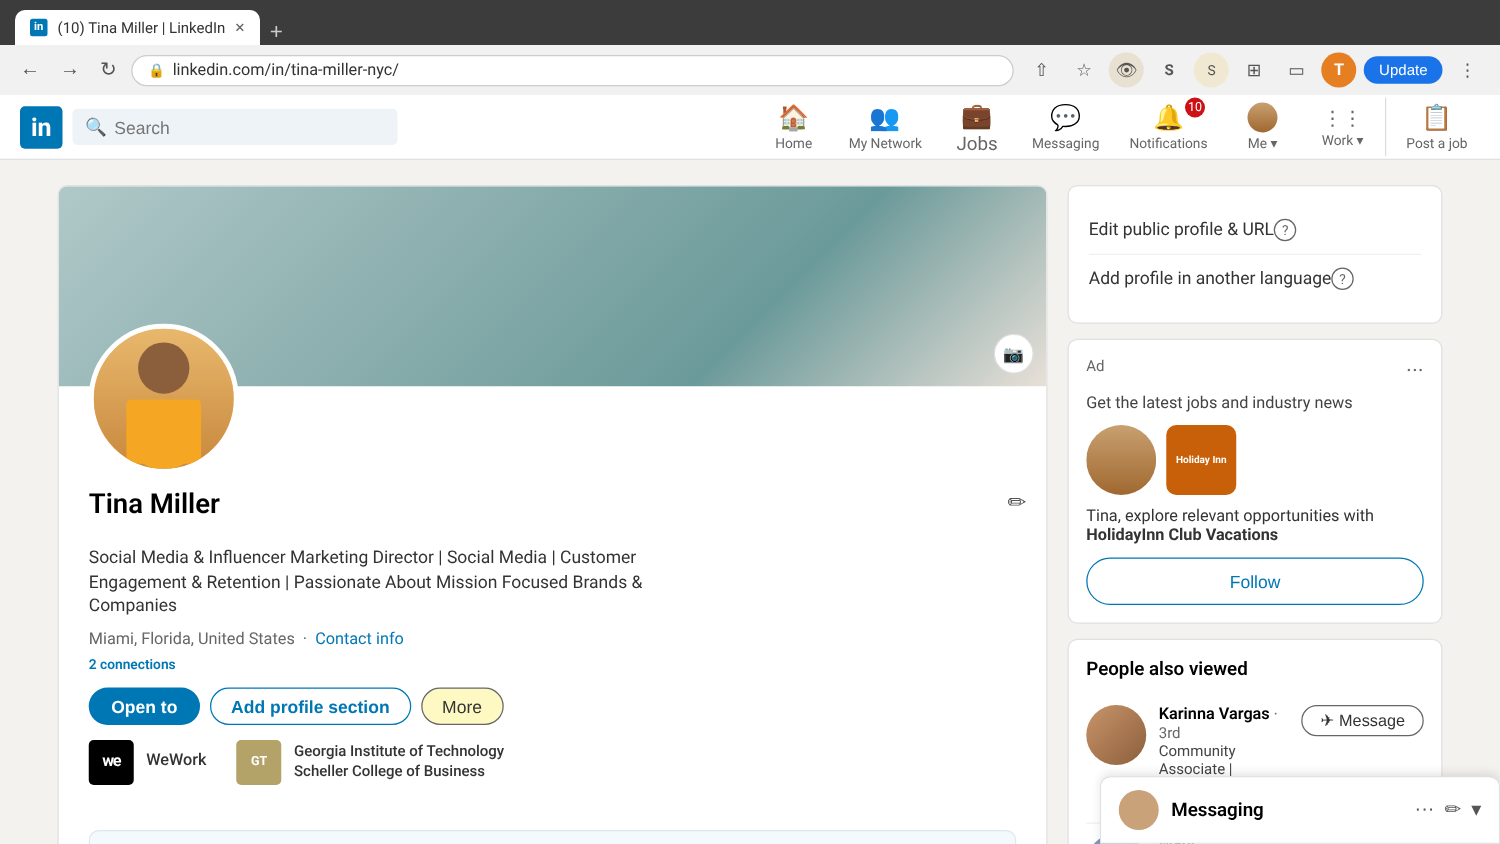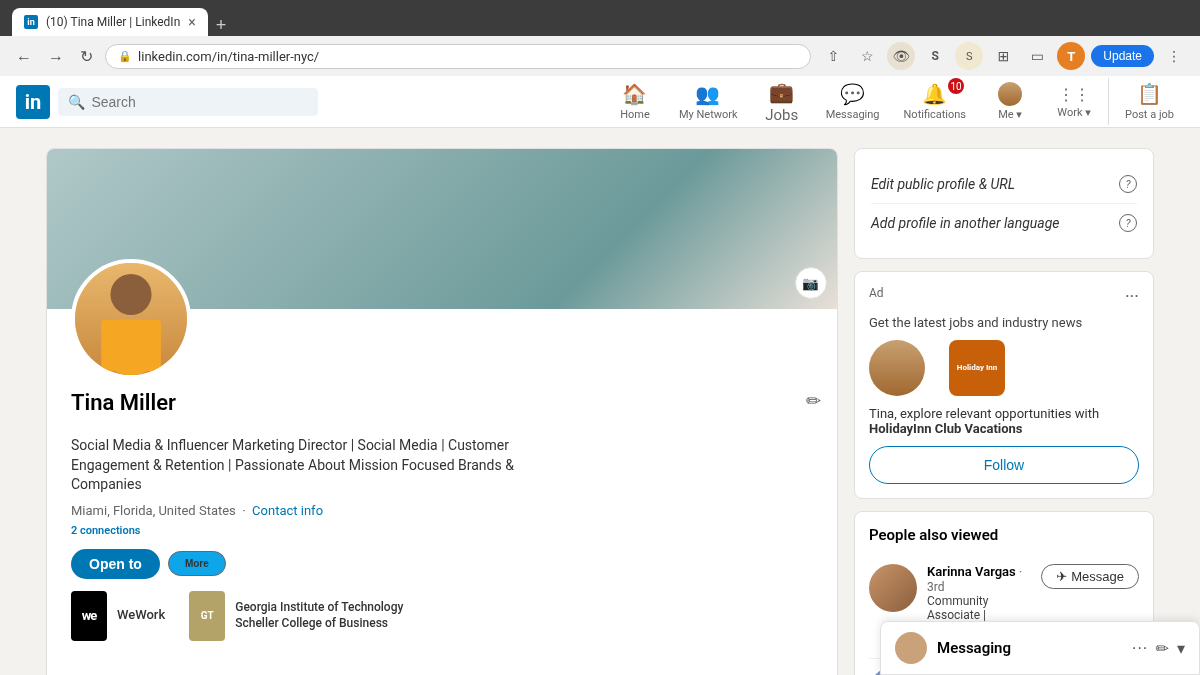--- a/index.html
+++ b/index.html
@@ -49,45 +49,45 @@
     .profile-info-section { padding: 8px 24px 20px; position: relative; }
     .profile-edit-btn { position: absolute; top: 8px; right: 16px; background: none; border: none; cursor: pointer; color: #555; font-size: 18px; }
     .profile-name { font-size: 22px; font-weight: 600; color: #000; margin-bottom: 21px; }
     .profile-headline { font-size: 14px; color: #333; line-height: 1.4; margin-bottom: 8px; max-width: 480px; }
     .profile-location { font-size: 13px; color: #666; margin-bottom: 6px; }
     .profile-location a { color: #0077b5; text-decoration: none; }
     .profile-connections { font-size: 11px; color: #0077b5; font-weight: 600; margin-bottom: 12px; cursor: pointer; }
     .profile-actions { display: flex; gap: 8px; align-items: center; margin-bottom: 12px; }
     .btn-primary { background: #0077b5; color: #fff; border: none; border-radius: 20px; padding: 7px 18px; font-size: 14px; font-weight: 600; cursor: pointer; }
     .btn-outline { background: #fff; color: #0077b5; border: 1.5px solid #0077b5; border-radius: 20px; padding: 6px 16px; font-size: 14px; font-weight: 600; cursor: pointer; }
-    .btn-outline-gray { background: #0ea5e9; color: #333; border: 1.5px solid #666; border-radius: 20px; padding: 6px 16px; font-size: 10px; font-weight: 700; cursor: pointer; }
+    .btn-outline-gray { background: #fef9c3; color: #333; border: 1.5px solid #666; border-radius: 20px; padding: 6px 16px; font-size: 14px; font-weight: 400; cursor: pointer; }
 
     .experience-badges { display: flex; gap: 24px; padding: 0 0 4px; }
     .exp-badge { display: flex; align-items: center; gap: 10px; }
-    .exp-logo { width: 36px; height: 50px; border-radius: 4px; background: #000; display: flex; align-items: center; justify-content: center; color: #fff; font-size: 11px; font-weight: bold; overflow: hidden; }
+    .exp-logo { width: 36px; height: 36px; border-radius: 4px; background: #000; display: flex; align-items: center; justify-content: center; color: #fff; font-size: 11px; font-weight: bold; overflow: hidden; }
     .exp-logo.wework { background: #000; font-size: 10px; }
     .exp-logo.gatech { background: #b3a369; font-size: 9px; color: #fff; text-align: center; }
     .exp-text { font-size: 13px; color: #333; font-weight: 500; line-height: 1.3; }
 
     
     .open-to-work-box { margin: 12px 24px 20px; background: #f3f9fd; border-radius: 8px; padding: 14px 16px; position: relative; border: 1px solid #dce8f0; }
     .otw-edit { position: absolute; top: 10px; right: 12px; background: none; border: none; cursor: pointer; color: #555; }
     .otw-title { font-size: 14px; font-weight: 700; color: #333; margin-bottom: 4px; }
 
     
     .sidebar-card { background: #fff; border-radius: 8px; border: 1px solid #e0e0e0; padding: 16px; margin-bottom: 12px; }
-    .sidebar-link { display: flex; align-items: center; justify-content: space-between; padding: 10px 0; border-bottom: 1px solid #f0f0f0; cursor: pointer; color: #333; text-decoration: none; font-size: 14px; font-style: italic; }
+    .sidebar-link { display: flex; align-items: center; justify-content: flex-start; padding: 10px 0; border-bottom: 1px solid #f0f0f0; cursor: pointer; color: #333; text-decoration: none; font-size: 14px; }
     .sidebar-link:last-child { border-bottom: none; }
     .sidebar-link .help-icon { width: 18px; height: 18px; border-radius: 50%; border: 1.5px solid #666; display: flex; align-items: center; justify-content: center; font-size: 11px; color: #666; flex-shrink: 0; }
 
     .ad-card { background: #fff; border-radius: 8px; border: 1px solid #e0e0e0; padding: 14px; margin-bottom: 12px; }
     .ad-header { display: flex; align-items: flex-start; justify-content: space-between; margin-bottom: 8px; font-size: 12px; color: #666; }
     .ad-dots { cursor: pointer; font-size: 18px; color: #666; }
     .ad-promo-text { font-size: 13px; color: #444; margin-bottom: 10px; }
-    .ad-avatars { display: flex; gap: 24px; margin-bottom: 10px; }
+    .ad-avatars { display: flex; gap: 8px; margin-bottom: 10px; }
     .ad-avatar { width: 56px; height: 56px; border-radius: 50%; overflow: hidden; }
     .ad-avatar-img { width: 100%; height: 100%; background: linear-gradient(180deg, #c8a070 0%, #a06830 100%); }
     .ad-company-logo { width: 56px; height: 56px; border-radius: 8px; background: #c8600a; display: flex; align-items: center; justify-content: center; color: #fff; font-size: 9px; font-weight: bold; text-align: center; }
     .ad-message { font-size: 13px; color: #333; margin-bottom: 10px; }
     .ad-message strong { font-weight: 700; }
     .ad-follow-btn { background: #fff; color: #0077b5; border: 1.5px solid #0077b5; border-radius: 20px; padding: 10px 28px; font-size: 14px; font-weight: 400; cursor: pointer; width: 100%; }
 
     .people-card { background: #fff; border-radius: 8px; border: 1px solid #e0e0e0; padding: 14px; }
     .people-title { font-size: 15px; font-weight: 600; color: #000; margin-bottom: 12px; }
     .person-row { display: flex; align-items: flex-start; gap: 10px; padding: 8px 0; border-bottom: 1px solid #f0f0f0; }
@@ -226,20 +226,21 @@
           <p class="profile-headline">Social Media &amp; Influencer Marketing Director | Social Media | Customer Engagement &amp; Retention | Passionate About Mission Focused Brands &amp; Companies</p>
           <p class="profile-location">
             <span>Miami, Florida, United States</span>
             &nbsp;·&nbsp;
             <a href="#">Contact info</a>
           </p>
           <div class="profile-connections">2 connections</div>
 
           <div class="profile-actions">
             <button class="btn-primary">Open to</button>
+            <button class="btn-outline">Add profile section</button>
             <button class="btn-outline-gray">More</button>
           </div>
 
           <div class="experience-badges">
             <div class="exp-badge">
               <div class="exp-logo wework">
                 <span style="font-size:13px;font-weight:bold;letter-spacing:-1px;">we</span>
               </div>
               <span class="exp-text">WeWork</span>
             </div>

